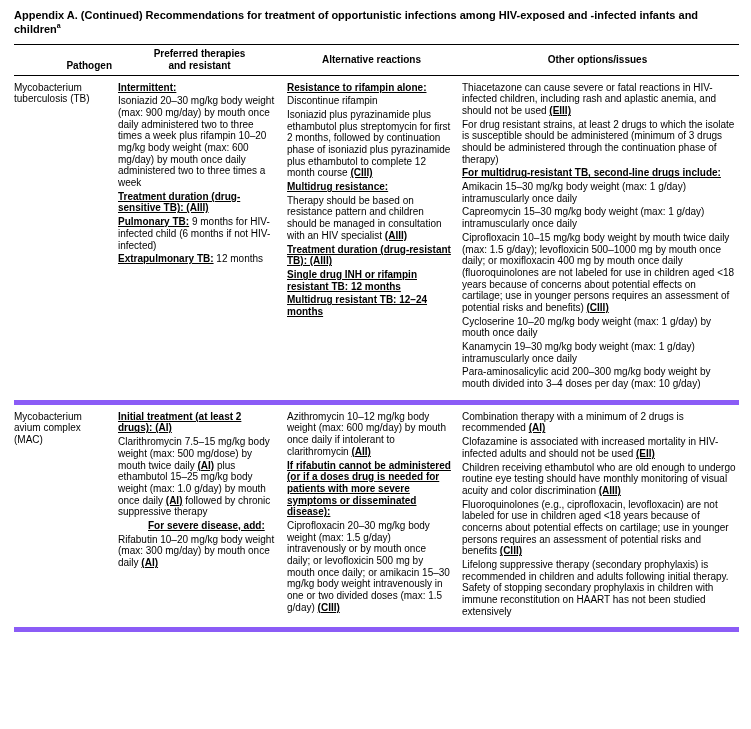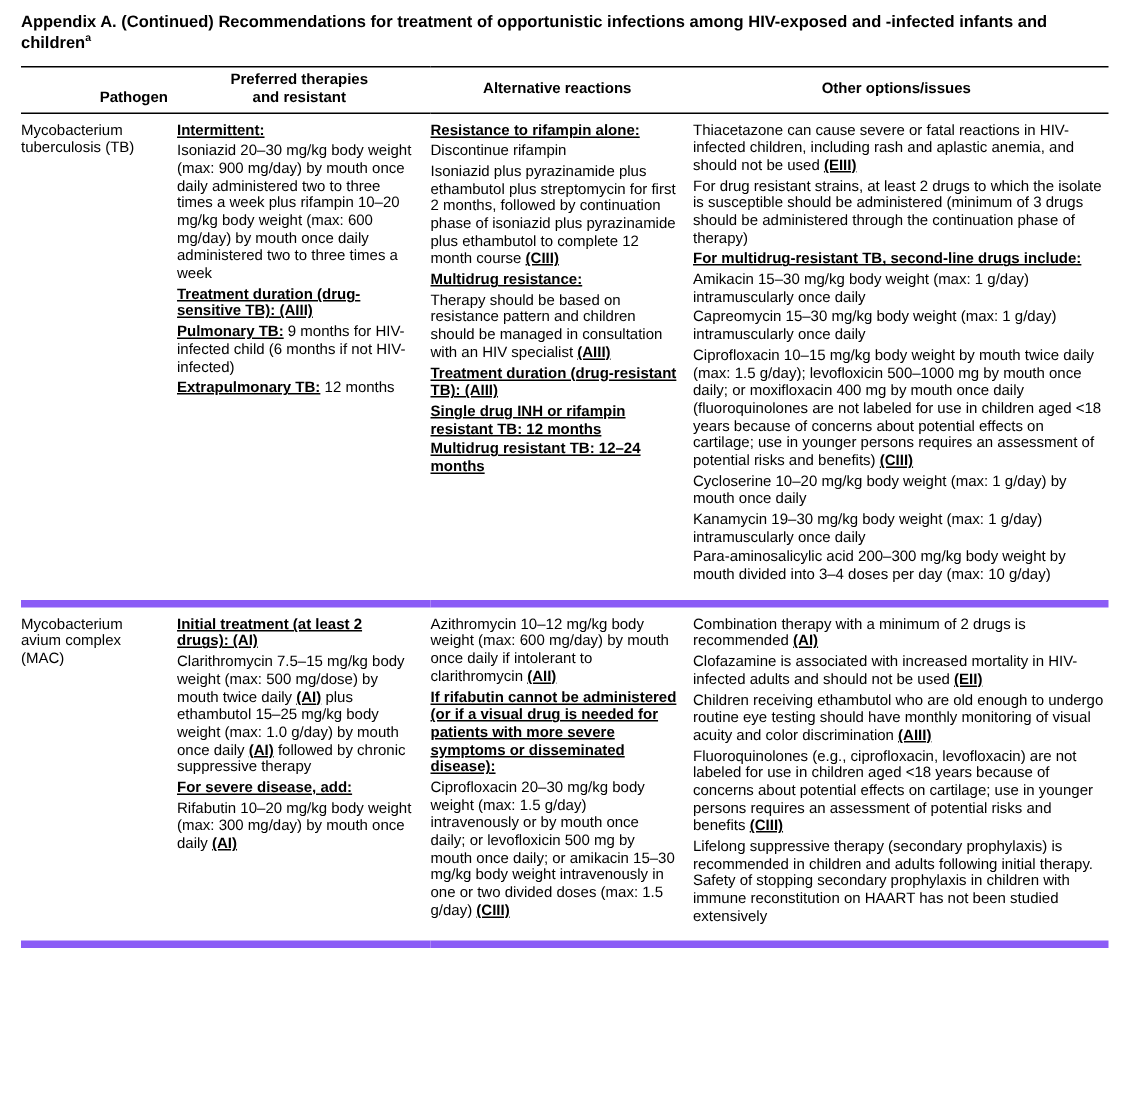--- a/index.html
+++ b/index.html
@@ -32,21 +32,21 @@
     font-size: 10px; line-height: 1.17; color: #000;
     vertical-align: top;
     border-bottom: 5px solid #8b5cf6;
     padding: 6px 10px 10px 0;
   }
   td:last-child { padding-right: 2px; margin-left: 20px; }
   p.para { margin: 0; }
   p.para + p.para { margin-top: 2px; }
   p.para.gap-sm { margin-top: 5px; }
   p.para.gap-md { margin-top: 10px; }
-  p.para.gap-lg { margin-top: 30px; }
+  p.para.gap-lg { margin-top: 30px; margin-left: 30px; }
   p.para.gap-xl { margin-top: 86px; }
 </style>
 </head>
 <body>
 
 <div class="page">
 
   <h1 class="title"><span>Appendix A. (</span><span class="i">Continued</span><span>) Recommendations for treatment of opportunistic infections among HIV-exposed and -infected infants and children</span><sup class="fn">a</sup></h1>
 
   <table class="apx">
@@ -103,21 +103,21 @@
             <p class="para"><span class="i">Mycobacterium avium complex</span><span> (MAC)</span></p>
           </td>
           <td>
             <p class="para"><span class="b">Initial treatment (at least 2 drugs): (AI)</span></p>
             <p class="para gap-sm"><span>Clarithromycin 7.5–15 mg/kg body weight (max: 500 mg/dose) by mouth twice daily </span><span class="b">(AI)</span><span> plus ethambutol 15–25 mg/kg body weight (max: 1.0 g/day) by mouth once daily </span><span class="b">(AI)</span><span> followed by chronic suppressive therapy</span></p>
             <p class="para gap-lg"><span class="b">For severe disease, add:</span></p>
             <p class="para gap-sm"><span>Rifabutin 10–20 mg/kg body weight (max: 300 mg/day) by mouth once daily </span><span class="b">(AI)</span></p>
           </td>
           <td>
             <p class="para"><span>Azithromycin 10–12 mg/kg body weight (max: 600 mg/day) by mouth once daily if intolerant to clarithromycin </span><span class="b">(AII)</span></p>
-            <p class="para gap-xl"><span class="b">If rifabutin cannot be administered (or if a visual drug is needed for patients with more severe symptoms or disseminated disease):</span></p>
+            <p class="para gap-xl"><span class="b">If rifabutin cannot be administered (or if a doses drug is needed for patients with more severe symptoms or disseminated disease):</span></p>
             <p class="para gap-sm"><span>Ciprofloxacin 20–30 mg/kg body weight (max: 1.5 g/day) intravenously or by mouth once daily; or levofloxicin 500 mg by mouth once daily; or amikacin 15–30 mg/kg body weight intravenously in one or two divided doses (max: 1.5 g/day) </span><span class="b">(CIII)</span></p>
           </td>
           <td>
             <p class="para"><span>Combination therapy with a minimum of 2 drugs is recommended </span><span class="b">(AI)</span></p>
             <p class="para gap-sm"><span>Clofazamine is associated with increased mortality in HIV-infected adults and should not be used </span><span class="b">(EII)</span></p>
             <p class="para gap-sm"><span>Children receiving ethambutol who are old enough to undergo routine eye testing should have monthly monitoring of visual acuity and color discrimination </span><span class="b">(AIII)</span></p>
             <p class="para gap-sm"><span>Fluoroquinolones (e.g., ciprofloxacin, levofloxacin) are not labeled for use in children aged &lt;18 years because of concerns about potential effects on cartilage; use in younger persons requires an assessment of potential risks and benefits </span><span class="b">(CIII)</span></p>
             <p class="para gap-sm"><span>Lifelong suppressive therapy (secondary prophylaxis) is recommended in children and adults following initial therapy. Safety of stopping secondary prophylaxis in children with immune reconstitution on HAART has not been studied extensively</span></p>
           </td>
         </tr>

